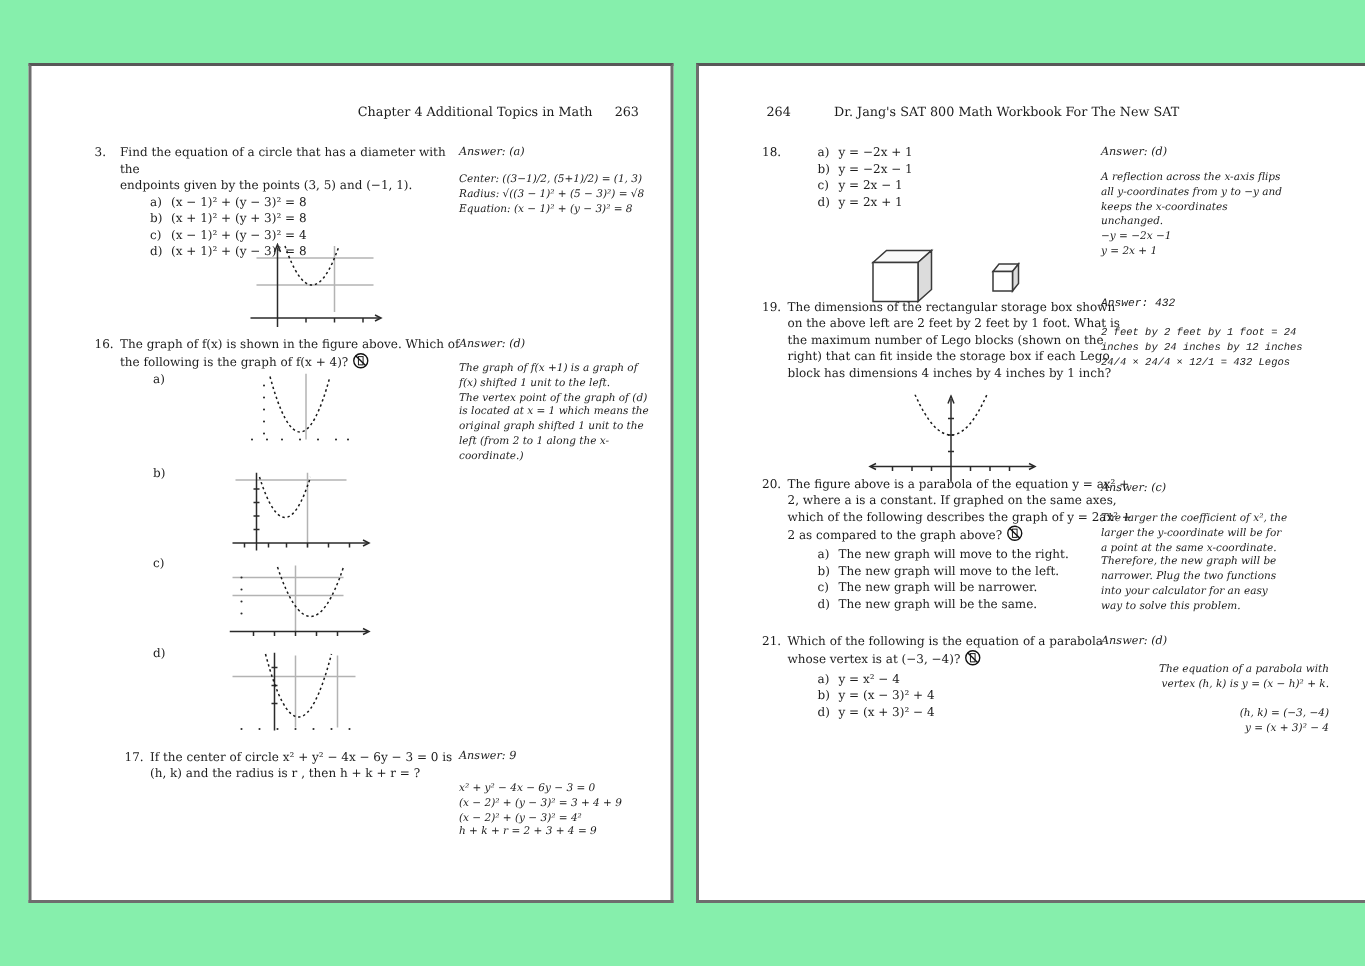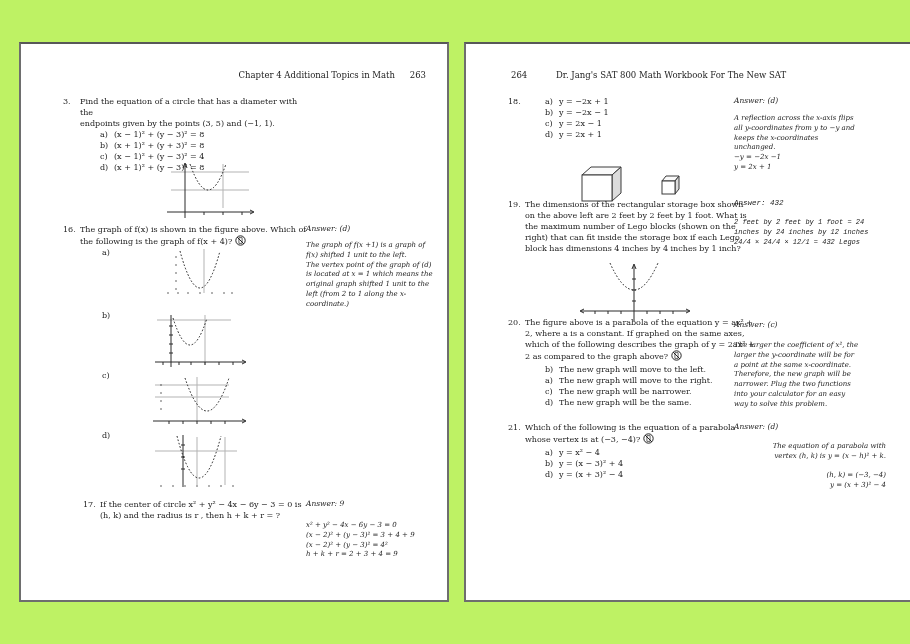--- a/index.html
+++ b/index.html
@@ -1,16 +1,16 @@
 <!DOCTYPE html>
 <html><head>
 <meta charset="utf-8">
 <style>
   html,body{margin:0;padding:0;background:#ffffff;}
-  #canvas{position:relative;width:910px;height:644px;background:#bef264;overflow:hidden;
+  #canvas{position:relative;width:910px;height:644px;background:#86efac;overflow:hidden;
           font-family:"DejaVu Serif","Liberation Serif",serif;color:#1c1c1c;}
   .page{position:absolute;top:42px;width:430px;height:560px;background:#fff;
         border:2px solid #6e6e6e;border-top-color:#585858;box-sizing:border-box;}
   #page-left{left:19px;}
   #page-right{left:464px;width:518px;padding-left:32px;}
   .hdr{position:absolute;top:26px;left:0;right:0;height:12px;font-size:8.5px;}
   .hdr span{position:absolute;white-space:nowrap;}
   .q{position:absolute;font-size:8px;line-height:11px;}
   .qnum{position:absolute;left:0;top:0;}
   .qbody{margin-left:17px;width:232px;}
@@ -45,20 +45,26 @@
         <div class="lines">Find the equation of a circle that has a diameter with the
 endpoints given by the points (3, 5) and (−1, 1).</div>
         <div>
           <div class="opt"><span class="olabel">a)</span><span>(x − 1)² + (y − 3)² = 8</span></div>
           <div class="opt"><span class="olabel">b)</span><span>(x + 1)² + (y + 3)² = 8</span></div>
           <div class="opt"><span class="olabel">c)</span><span>(x − 1)² + (y − 3)² = 4</span></div>
           <div class="opt"><span class="olabel">d)</span><span>(x + 1)² + (y − 3)² = 8</span></div>
         </div>
       </div>
     </div>
+    <div class="ans" style="left:285px;top:52px;">
+      <div class="anslbl">Answer:  (a)</div>
+      <div class="sol">Center: ((3−1)/2, (5+1)/2) = (1, 3)
+Radius: √((3 − 1)² + (5 − 3)²) = √8
+Equation: (x − 1)² + (y − 3)² = 8</div>
+    </div>
 
     <div class="fig" style="left:140px;top:118px;">
       <svg width="95" height="62" viewBox="0 0 95 62">
         <line class="grid" x1="10" y1="10" x2="88" y2="10"></line>
         <line class="grid" x1="10" y1="28" x2="88" y2="28"></line>
         <line class="grid" x1="62" y1="2" x2="62" y2="46"></line>
         <line class="axis" x1="24" y1="3" x2="24" y2="56"></line>
         <path class="axis" d="M22 6 L24 1 L26 6"></path>
         <line class="axis" x1="6" y1="50" x2="92" y2="50"></line>
         <path class="axis" d="M89 48 L93 50 L89 52"></path>
@@ -267,22 +273,22 @@
       <div class="qbody" style="width:240px;">
         <div class="lines">The figure above is a parabola of the equation y = ax² +
 2, where a is a constant. If graphed on the same axes,
 which of the following describes the graph of y = 2ax² +</div>
         <div><span>2 as compared to the graph above?</span><span class="icon"><svg width="11" height="11" viewBox="0 0 12 12">
                 <circle cx="6" cy="6" r="5.1" fill="none" stroke="#111" stroke-width="1"></circle>
                 <rect x="4.3" y="3" width="3.4" height="6" fill="none" stroke="#111" stroke-width="0.7"></rect>
                 <line x1="2.3" y1="2.3" x2="9.7" y2="9.7" stroke="#111" stroke-width="1"></line>
               </svg></span></div>
         <div>
+          <div class="opt"><span class="olabel">a)</span><span>The new graph will move to the right.</span></div>
           <div class="opt"><span class="olabel">b)</span><span>The new graph will move to the left.</span></div>
-          <div class="opt"><span class="olabel">a)</span><span>The new graph will move to the right.</span></div>
           <div class="opt"><span class="olabel">c)</span><span>The new graph will be narrower.</span></div>
           <div class="opt"><span class="olabel">d)</span><span>The new graph will be the same.</span></div>
         </div>
       </div>
     </div>
     <div class="ans" style="left:268px;top:276px;font-style:italic;">
       <div class="anslbl">Answer:  (c)</div>
       <div class="sol" style="margin-top:12px;">The larger the coefficient of x², the
 larger the y-coordinate will be for
 a point at the same x-coordinate.

